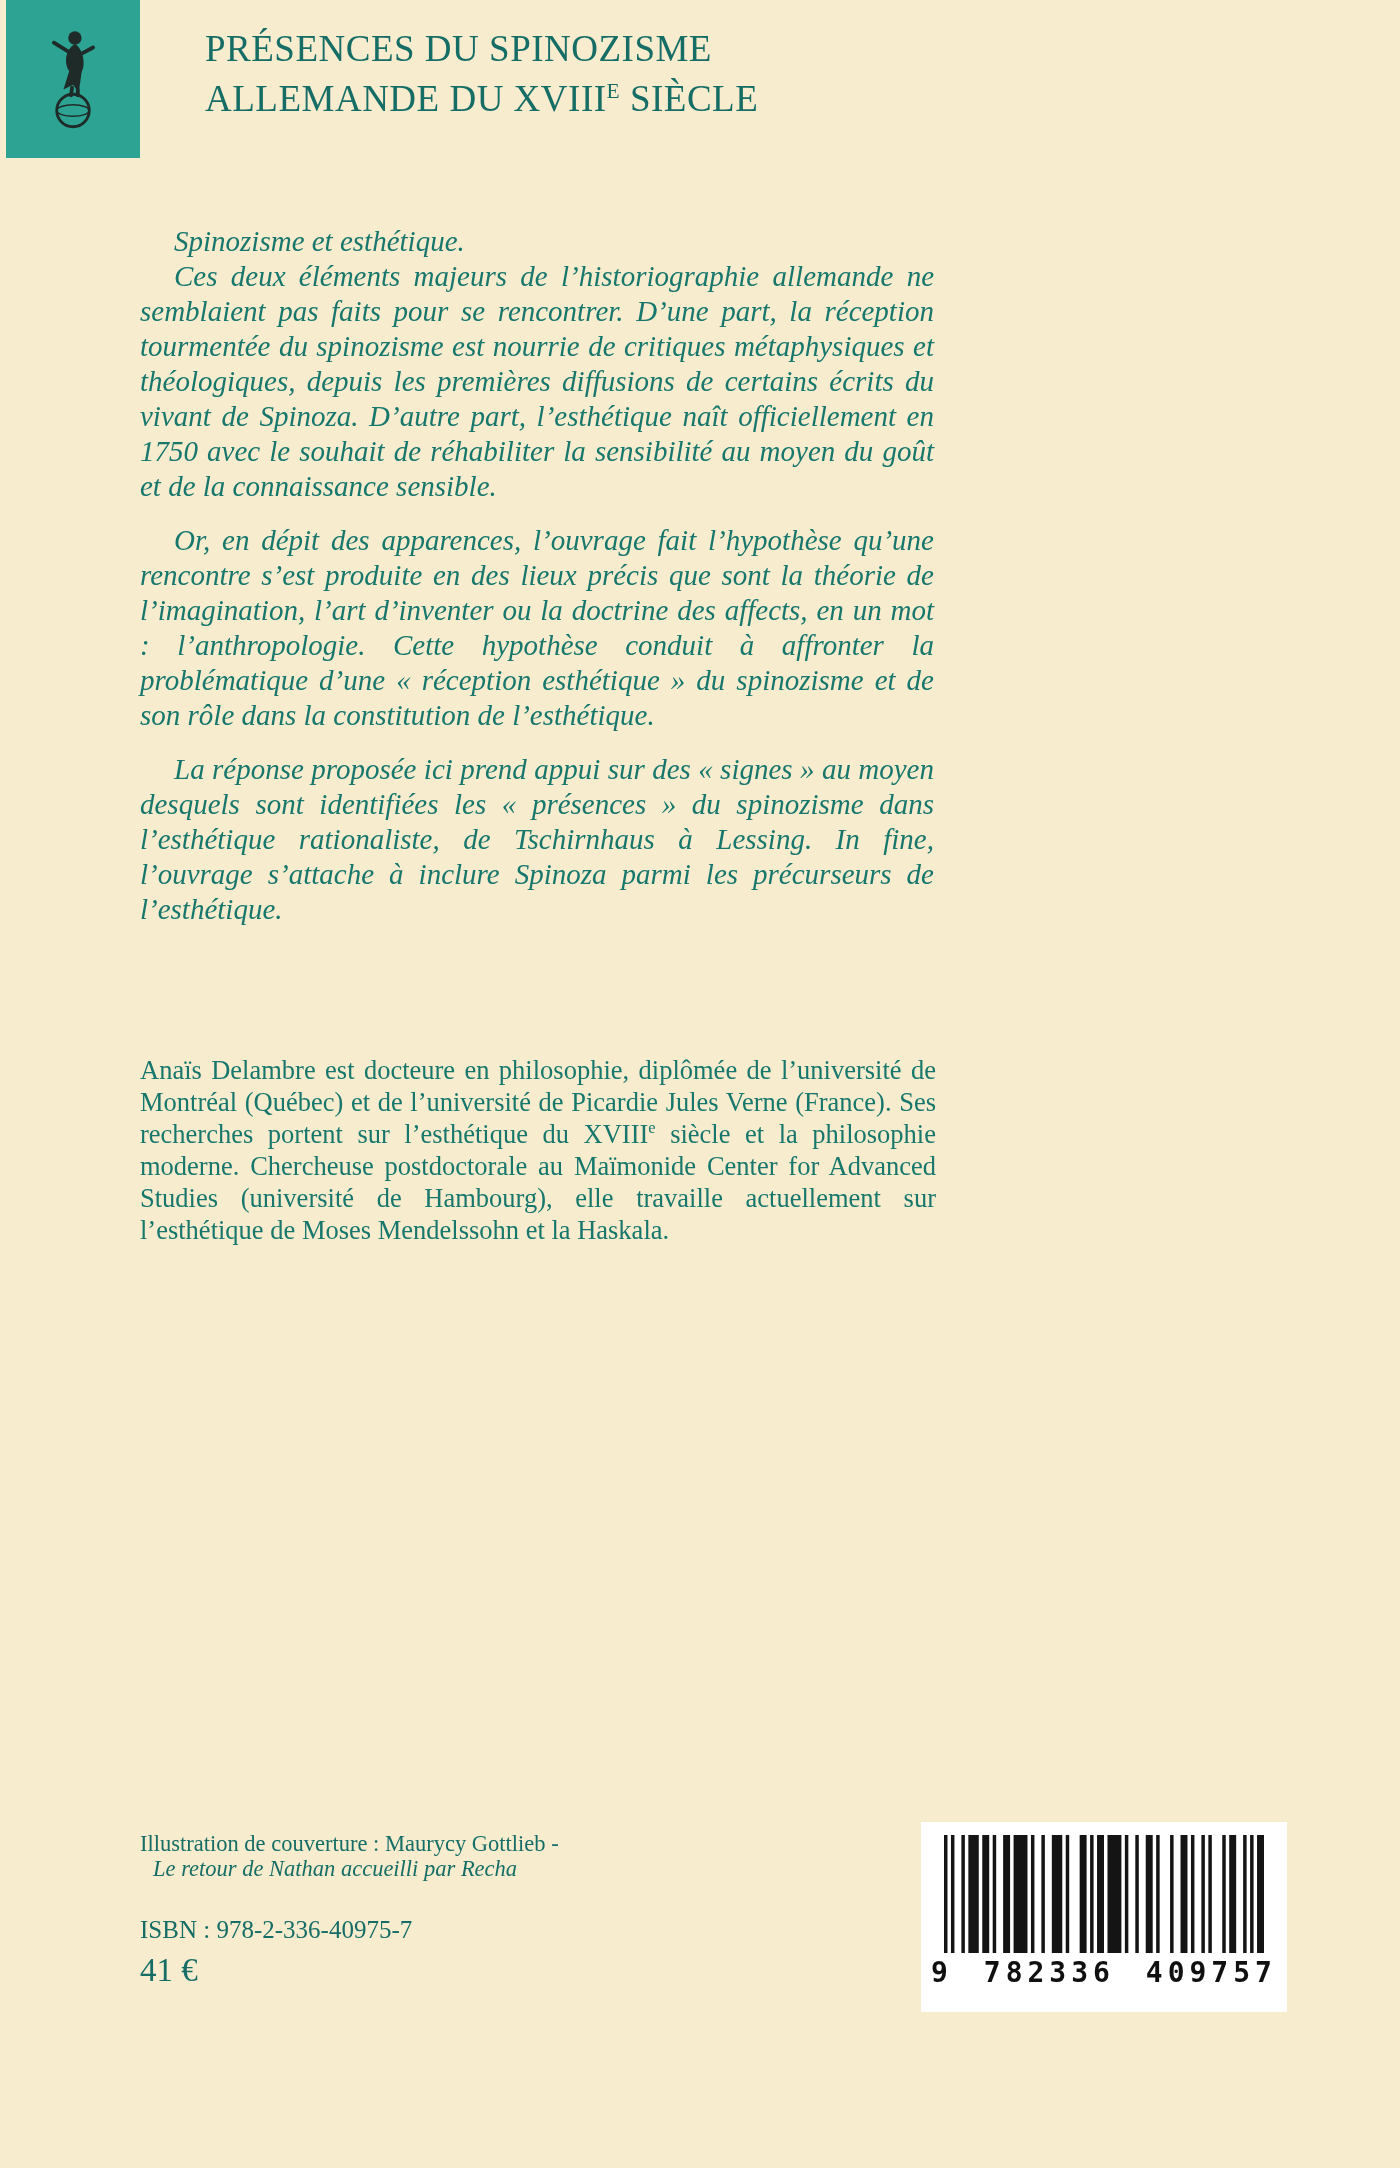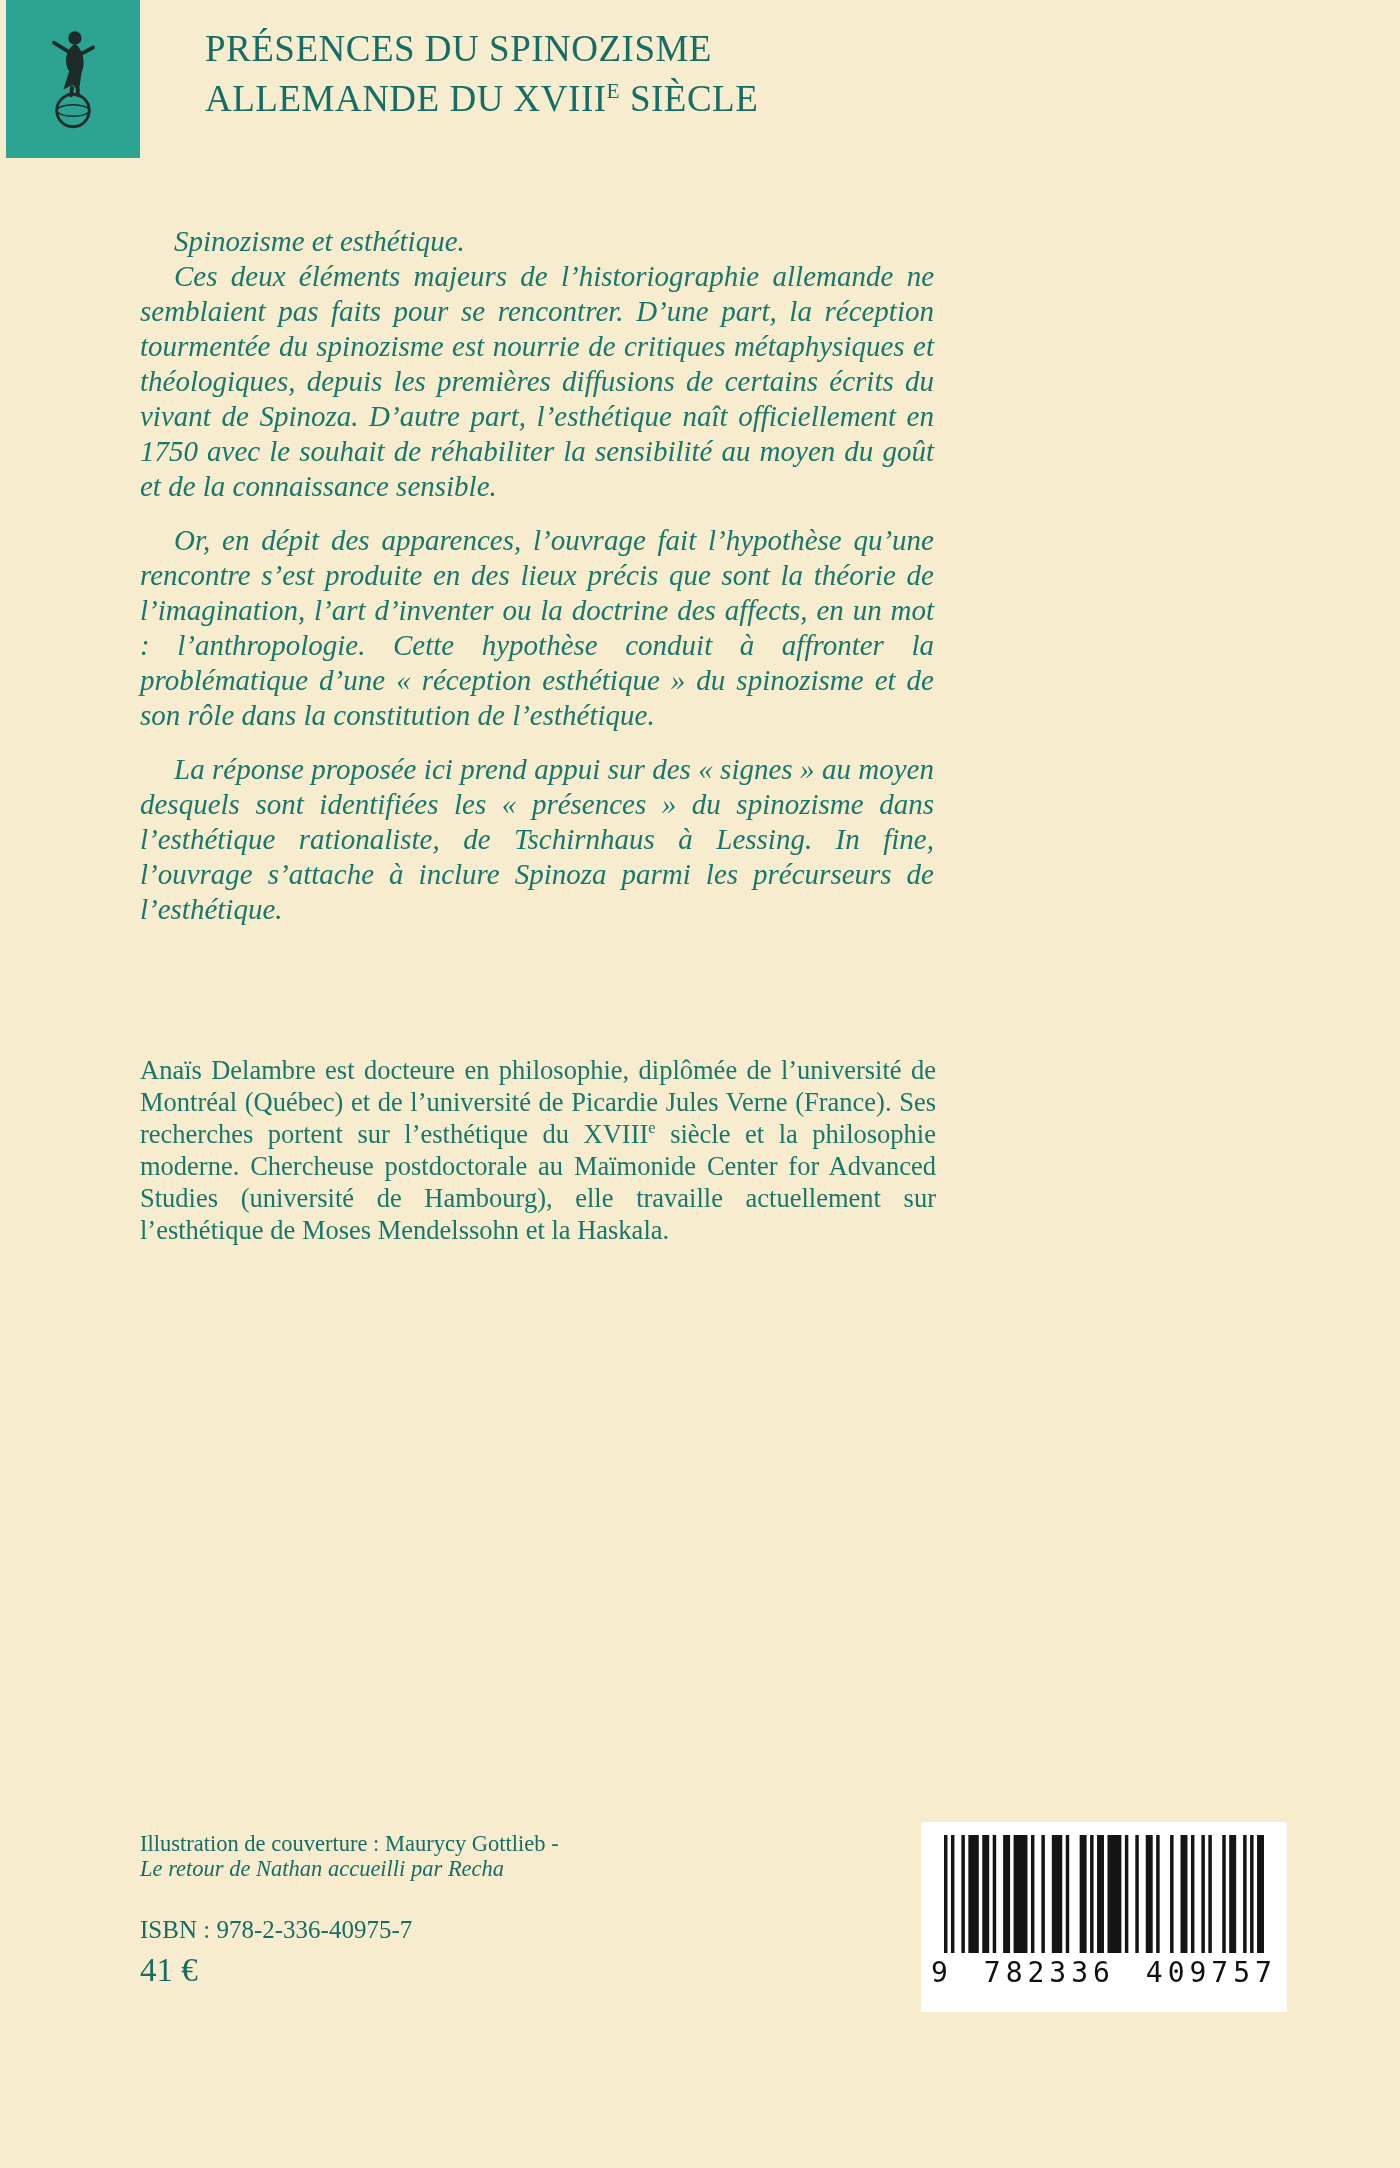--- a/index.html
+++ b/index.html
@@ -47,39 +47,40 @@
     text-align:justify;
   }
   .bio sup{font-size:0.62em;vertical-align:super;line-height:0;}
 
   
   .credit{
     position:absolute;left:140px;top:1831px;width:620px;
     color:#156d66;
     font-size:22.5px;line-height:25px;
   }
-  .credit .art-title{font-style:italic;}
+  .credit .art-title{font-style:italic;margin-left:13px;}
 
   .isbn{
     position:absolute;left:140px;top:1916px;
     color:#156d66;font-size:25px;
   }
   .price{
     position:absolute;left:140px;top:1952px;
     color:#156d66;font-size:33px;
   }
 
   
   .barcode{
     position:absolute;left:921px;top:1822px;
     width:366px;height:190px;
     background:#ffffff;
     box-sizing:border-box;
     display:flex;flex-direction:column;align-items:center;
     padding-top:13px;
+    font-weight:bold;
   }
   .barcode svg{width:320px;height:118px;display:block;}
   .barcode-digits{
     margin-top:3px;
     font-family:"DejaVu Sans Mono", monospace;
     font-size:28px;
     letter-spacing:5px;
     word-spacing:9px;
     color:#101010;
     white-space:nowrap;

